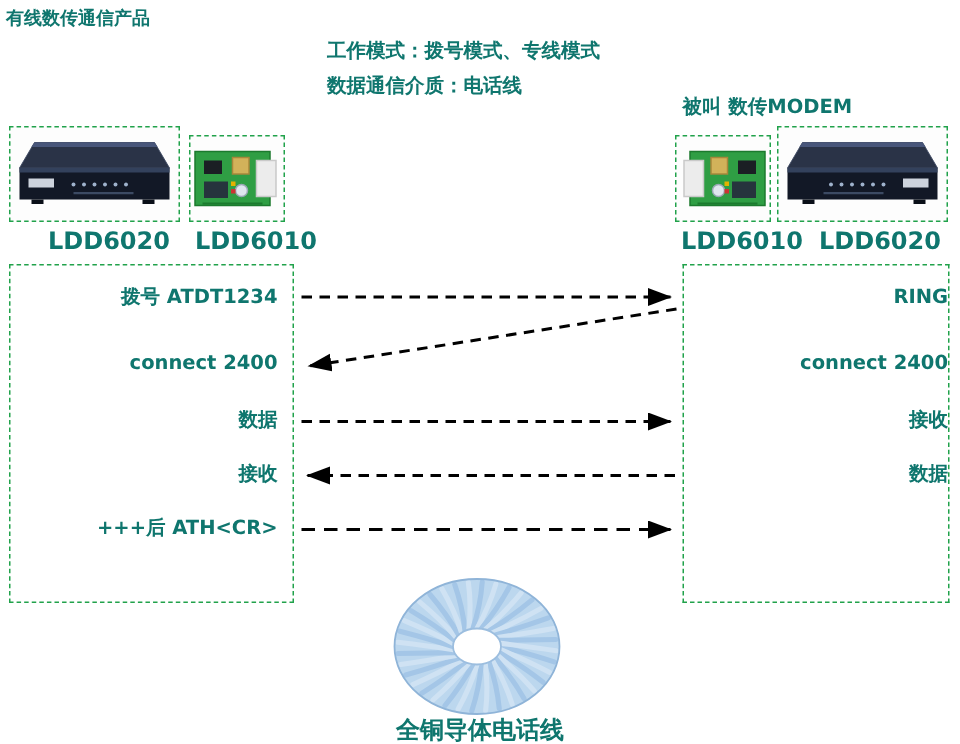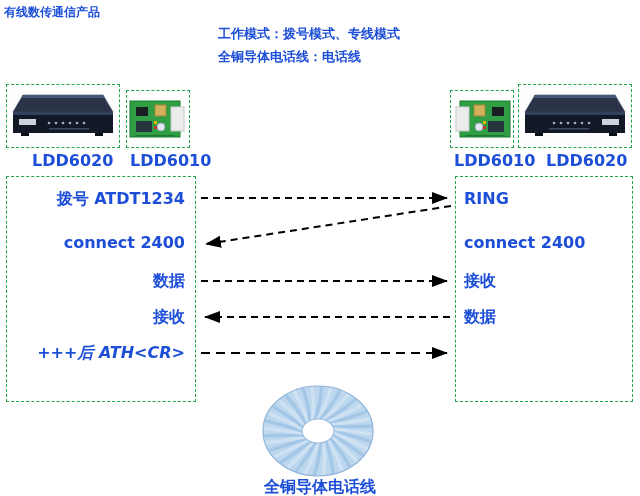--- a/index.html
+++ b/index.html
@@ -1,50 +1,51 @@
 <!DOCTYPE html>
 <html><head>
 <meta charset="utf-8">
 <style>
   html,body{margin:0;padding:0;background:#ffffff;}
   .stage{
     position:relative;width:640px;height:496px;background:#ffffff;
     font-family:"DejaVu Sans","Liberation Sans",sans-serif;
-    font-weight:700;color:#1d4ed8;overflow:hidden;
+    font-weight:700;color:#0f766e;overflow:hidden;
   }
   .title{position:absolute;left:4px;top:4px;font-size:12px;}
   .hdr{position:absolute;left:218px;font-size:13px;}
   .hdr.l1{top:25px;text-align:center;}
   .hdr.l2{top:48px;}
   .side-label{position:absolute;top:62px;font-size:13px;}
   .side-label.caller{left:70px;}
   .side-label.callee{left:455px;}
   .devbox{position:absolute;border:1px dashed #21a24b;background:#fdfdfd;box-sizing:border-box;}
   .devbox svg{display:block;}
   .devname{position:absolute;top:151px;font-size:16px;}
   .flowbox{position:absolute;top:176px;height:226px;border:1px dashed #21a24b;box-sizing:border-box;}
   .flowbox.leftcol{left:6px;width:190px;}
   .flowbox.rightcol{left:455px;width:178px;}
-  .step{position:absolute;left:0;right:0;font-size:16px;height:20px;line-height:20px;white-space:nowrap;}
+  .step{position:absolute;left:0;right:0;font-size:13px;height:20px;line-height:20px;white-space:nowrap;}
   .step.r{text-align:right;padding-right:10px;}
-  .step.l{text-align:left;padding-left:8px;}
+  .step.l{text-align:right;padding-left:8px;}
   .arrows{position:absolute;left:0;top:0;pointer-events:none;}
   .coil{position:absolute;left:258px;top:383px;}
   .cable-label{position:absolute;left:0;right:0;top:477px;text-align:center;font-size:16px;}
   .flip{transform:scaleX(-1);}
 </style>
 </head>
 <body>
 
 <div class="stage">
 
   <div class="title">有线数传通信产品</div>
   <div class="hdr l1">工作模式：拨号模式、专线模式</div>
-  <div class="hdr l2">全铜导体电话线：电话线</div>
+  <div class="hdr l2">数据通信介质：电话线</div>
 
+  <div class="side-label callee">被叫 数传MODEM</div>
 
   <svg width="0" height="0" style="position:absolute">
     <defs>
       <symbol id="sym-modem" viewBox="0 0 112 62">
         <polygon points="16,10 96,10 106,27 6,27" fill="#2a3347" stroke="#3e4a63" stroke-width="0.6"></polygon>
         <polygon points="16,10 96,10 98,13 14,13" fill="#48567a"></polygon>
         <polygon points="6,27 106,27 106,48 6,48" fill="#121826"></polygon>
         <rect x="6" y="27" width="100" height="3" fill="#33415c"></rect>
         <rect x="12" y="34" width="17" height="6" fill="#cdd3dd"></rect>
         <circle cx="42" cy="38" r="1.3" fill="#9fb2cc"></circle>
@@ -95,21 +96,21 @@
       </svg>
   </div>
   <div class="devname" style="left:454px;">LDD6010</div>
   <div class="devname" style="left:546px;">LDD6020</div>
 
   <div class="flowbox leftcol">
     <div class="step r" style="top:12px;">拨号 ATDT1234</div>
     <div class="step r" style="top:56px;">connect 2400</div>
     <div class="step r" style="top:94px;">数据</div>
     <div class="step r" style="top:130px;">接收</div>
-    <div class="step r" style="top:166px;font-style:italic;">+++后 ATH&lt;CR&gt;</div>
+    <div class="step r" style="top:166px;">+++后 ATH&lt;CR&gt;</div>
   </div>
 
   <div class="flowbox rightcol">
     <div class="step l" style="top:12px;">RING</div>
     <div class="step l" style="top:56px;">connect 2400</div>
     <div class="step l" style="top:94px;">接收</div>
     <div class="step l" style="top:130px;">数据</div>
   </div>
 
   <svg class="arrows" width="640" height="496">

